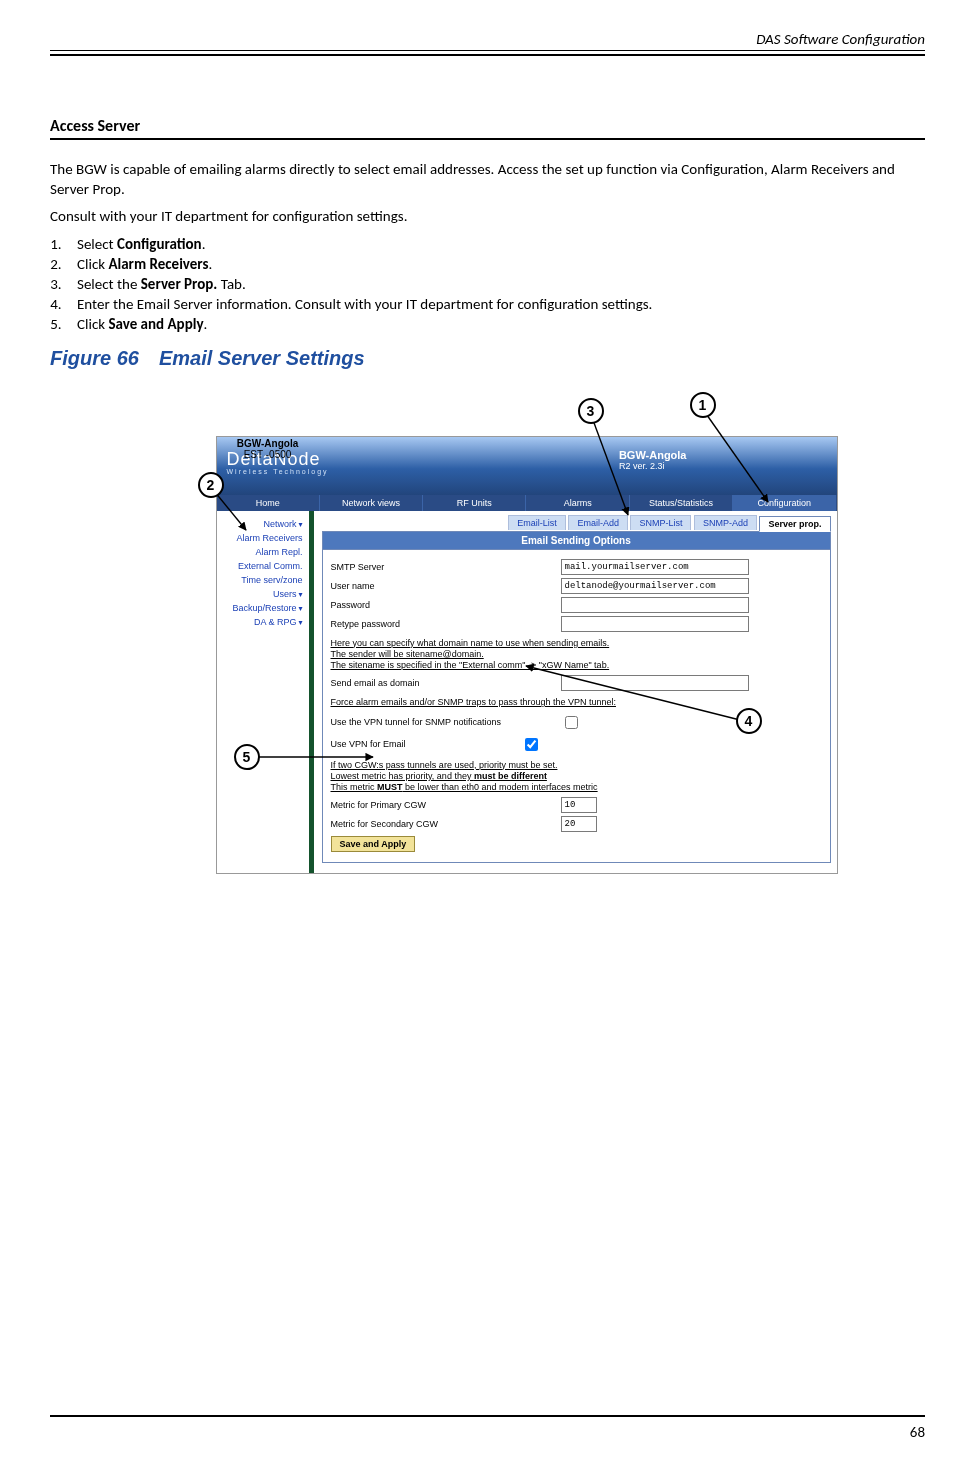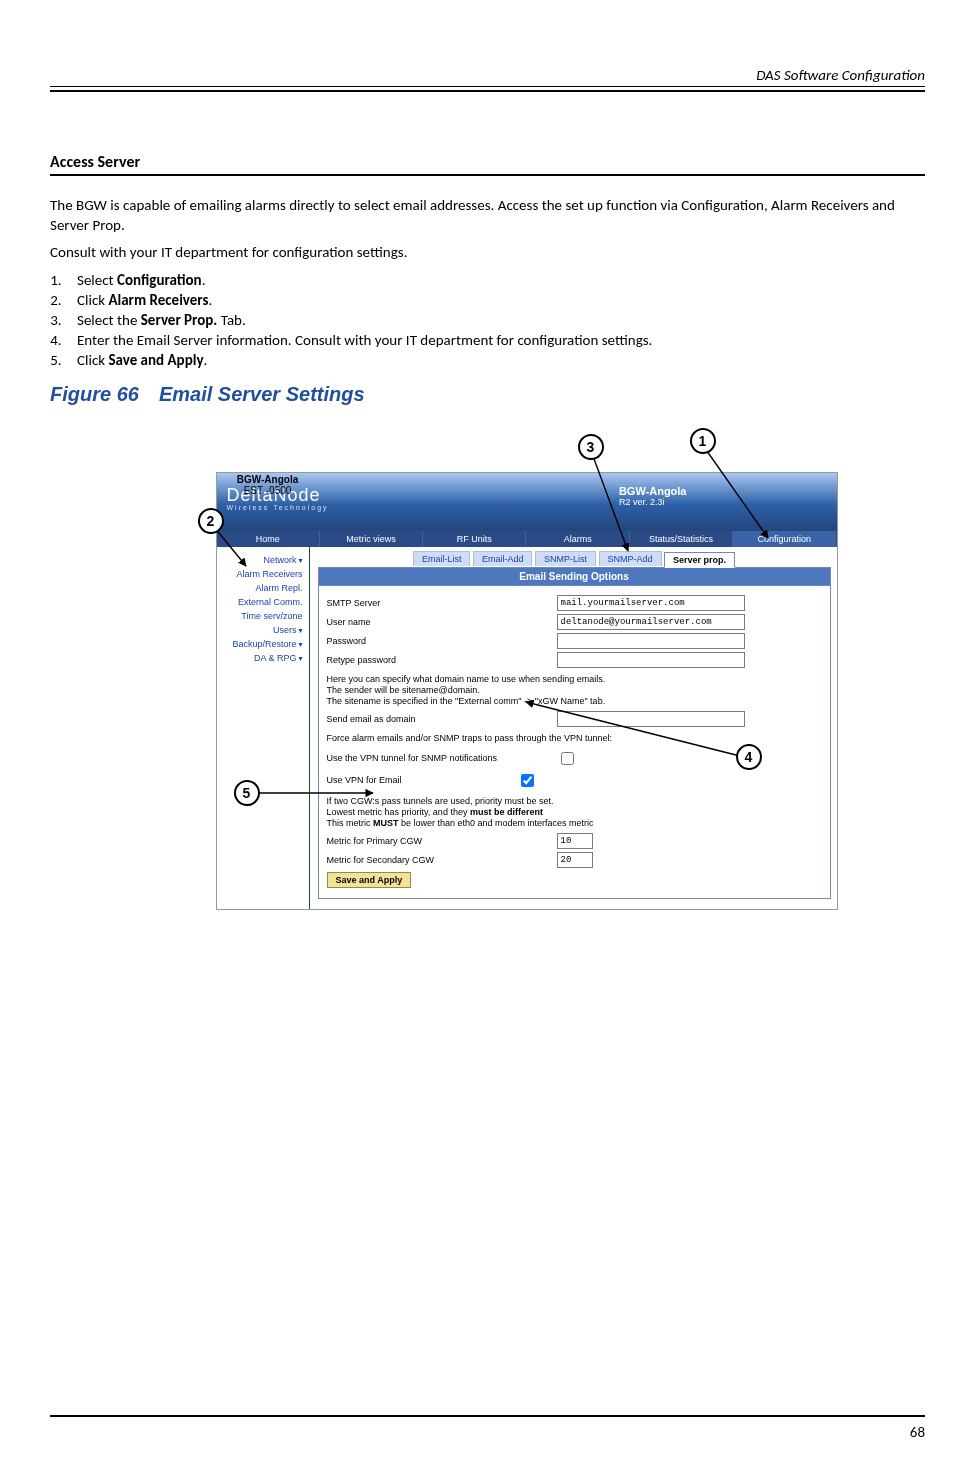--- a/index.html
+++ b/index.html
@@ -22,21 +22,20 @@
     border-bottom: 2px solid #000;
     height: 3px;
     box-sizing: content-box;
     width: 100%;
   }
   .running-head {
     text-align: right;
     font-style: italic;
     font-size: 15px;
     padding: 0 0 2px 0;
-    margin-top: 36px;
   }
   h3.section-title {
     font-size: 16px;
     font-weight: bold;
     margin: 60px 0 3px 0;
   }
   .title-underline {
     height: 2px;
     background: #000;
     width: 100%;
@@ -120,46 +119,46 @@
   .banner .bgw .ver { font-weight: normal; font-size: 9px; display:block; }
   .nav1 {
     display: flex; background: #2a4b85; color: #fff; font-size: 9px; align-items: flex-end;
   }
   .nav1 div { flex: 1; text-align: center; padding: 3px 2px; border-right:1px solid #3b64a8; }
   .nav1 div.active, .nav1 div:hover { background:#3b64a8; }
   .content-row { display: flex; }
   .sidebar {
     width: 86px; padding: 6px 4px 6px 2px;
     font-size: 9px; color: #1a3fb5; text-align: right;
-    border-right: 1px solid #14532d;
+    border-right: 5px solid #14532d;
     background:#fff;
   }
   .sidebar div { padding: 2px 2px; white-space: nowrap; cursor:pointer; }
   .sidebar .drop::after{content:"▾"; color:#1a3fb5; font-size:8px; margin-left:2px;}
   .main { flex: 1; padding: 4px 6px 10px 8px; }
-  .tabs2 { text-align: center; margin-bottom: 0; }
+  .tabs2 { text-align: right; margin-bottom: 0; }
   .tabs2 span {
     display: inline-block; padding: 2px 8px; margin: 0 0;
     font-size: 9px; color: #1a3fb5; background:#cdddf3;
     border: 1px solid #aebedc; border-bottom: none;
   }
   .tabs2 span.active { background:#fff; font-weight: bold; color:#000; border:1px solid #6f89b8; border-bottom:1px solid #fff; position:relative; top:1px;}
   .panel-title {
     background:#4d78bd; color:#fff; font-weight:bold; text-align:center;
     font-size:10px; padding:3px 0; border:1px solid #6f89b8;
   }
   .form { border:1px solid #6f89b8; border-top:none; padding:6px 8px 10px 8px; }
   .form-row { display:flex; align-items:center; margin:3px 0; }
   .form-row label { width: 190px; font-size:9px; }
   .form-row .field {
     border:1px solid #7a7a7a; height:14px; font-family: "Courier New", monospace;
     font-size:9px; padding:0 3px; min-width:180px; background:#fff;margin-left:40px;
   }
   .form-row .cb { width:13px; height:13px; }
-  .note { font-size:9px; margin:6px 0 4px 0; line-height:1.25; }
+  .note { font-size:9px; margin:6px 0 4px 0; line-height:1.25;text-decoration:underline; }
   .savebtn {
     display:inline-block; border:1px solid #9a8a3a; background:#f2e39a;
     font-weight:bold; font-size:9px; padding:2px 8px; cursor:pointer;
   }
   .page-number {
     position: absolute;
     right: 50px;
     bottom: 26px;
     font-size: 15px;
   }
@@ -231,21 +230,21 @@
           <span class="sub">Wireless   Technology</span>
         </div>
         <div class="bgw">
           <span>BGW-Angola</span>
           <span class="ver">R2 ver. 2.3i</span>
         </div>
       </div>
 
       <div class="nav1">
         <div>Home</div>
-        <div>Metric views</div>
+        <div>Network views</div>
         <div>RF Units</div>
         <div>Alarms</div>
         <div>Status/Statistics</div>
         <div class="active">Configuration</div>
       </div>
 
       <div class="content-row">
         <div class="sidebar">
           <div class="drop">Network</div>
           <div>Alarm Receivers</div>

